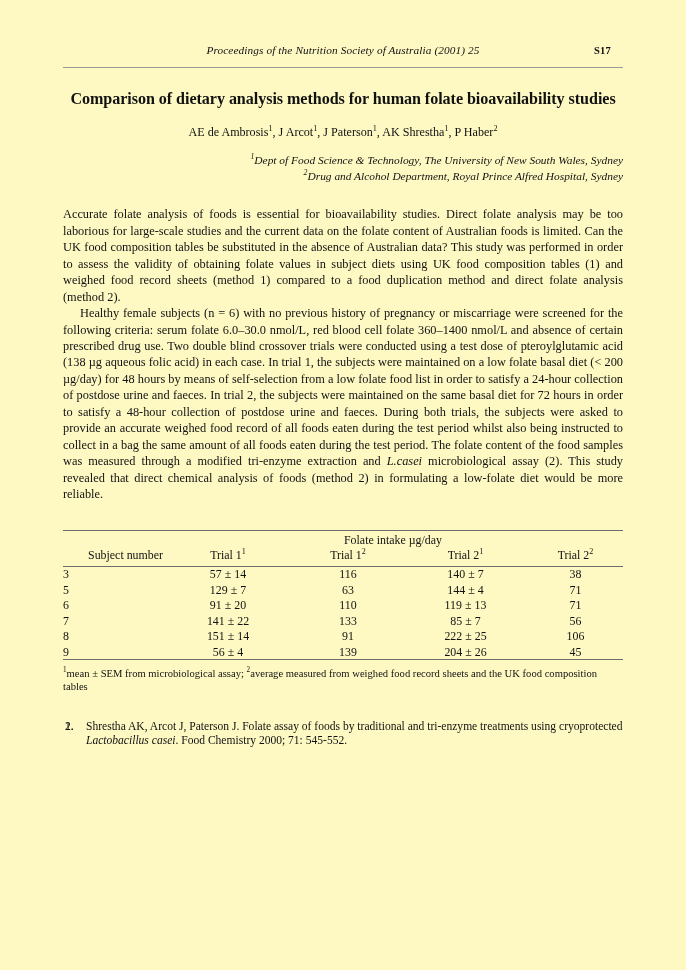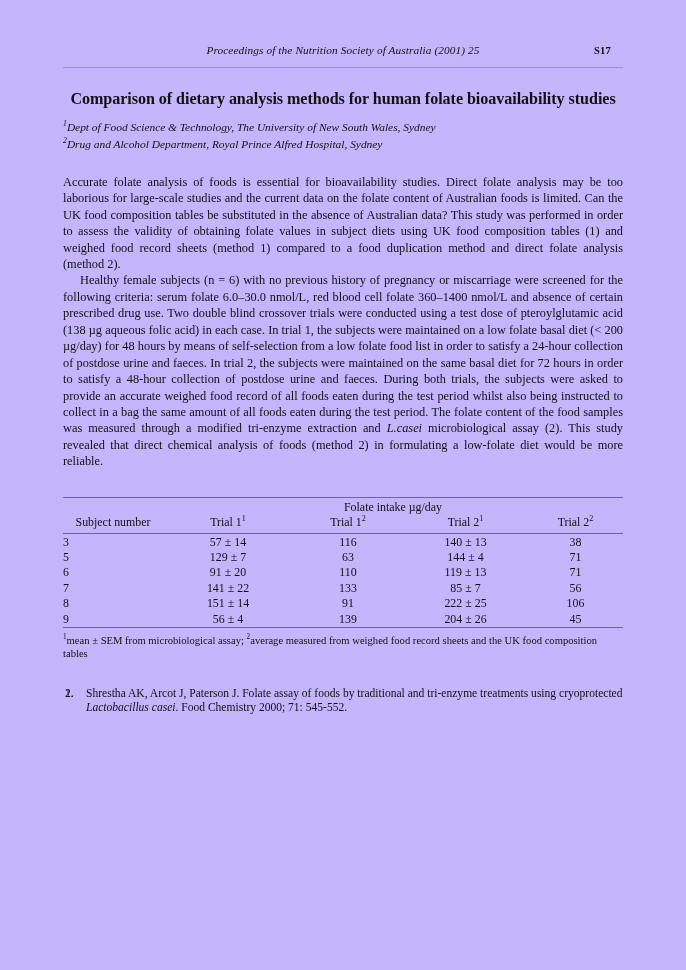--- a/index.html
+++ b/index.html
@@ -4,21 +4,21 @@
 <style>
   html, body {
     margin: 0;
     padding: 0;
     background: #ffffff;
   }
   .page {
     position: relative;
     width: 686px;
     height: 970px;
-    background: #c4b5fd;
+    background: #fef9c3;
     font-family: "Liberation Serif", "DejaVu Serif", serif;
     color: #111111;
     overflow: hidden;
   }
   .content {
     position: absolute;
     left: 63px;
     top: 0;
     width: 560px;
   }
@@ -62,21 +62,21 @@
     margin-top: 21px;
     line-height: 1.2;
   }
   .authors {
     text-align: center;
     font-size: 12.1px;
     margin-top: 17px;
     line-height: 1.3;
   }
   .affil {
-    text-align: left;
+    text-align: right;
     font-style: italic;
     font-size: 11.4px;
     line-height: 1.42;
     margin-top: 11px;
   }
   sup {
     font-size: 0.68em;
     vertical-align: super;
     line-height: 0;
   }
@@ -133,21 +133,21 @@
     padding: 2px 0 0 0;
     font-size: 11.9px;
     font-weight: normal;
   }
   .colhead td {
     padding: 0 0 3px 0;
     font-size: 11.9px;
     font-weight: normal;
     vertical-align: bottom;
   }
-  table.data td.c-subject { width: 100px; text-align: center; padding-left: 0; }
+  table.data td.c-subject { width: 100px; text-align: right; padding-left: 0; }
   table.data td.c-t11 { width: 130px; text-align: center; }
   table.data td.c-t12 { width: 110px; text-align: center; }
   table.data td.c-t21 { width: 125px; text-align: center; }
   table.data td.c-t22 { width: 95px;  text-align: center; }
 
   table.data tbody.body td {
     padding: 0.7px 0;
     line-height: 14.1px;
   }
   table.data tbody.body td.c-subject { text-align: left; }
@@ -185,20 +185,23 @@
   <div class="content">
 
     <div class="runhead">
       <div class="runhead-title">Proceedings of the Nutrition Society of Australia (2001) 25</div>
       <div class="runhead-folio">S17</div>
     </div>
     <div class="rule-head"></div>
 
     <div class="doc-title">Comparison of dietary analysis methods for human folate bioavailability studies</div>
 
+    <div class="authors">
+      <span>AE de Ambrosis</span><sup>1</sup><span>, </span><span>J Arcot</span><sup>1</sup><span>, </span><span>J Paterson</span><sup>1</sup><span>, </span><span>AK Shrestha</span><sup>1</sup><span>, </span><span>P Haber</span><sup>2</sup>
+    </div>
 
     <div class="affil">
       <div><sup>1</sup><span>Dept of Food Science &amp; Technology, The University of New South Wales, Sydney</span></div>
       <div><sup>2</sup><span>Drug and Alcohol Department, Royal Prince Alfred Hospital, Sydney</span></div>
     </div>
 
     <div class="abstract">
       <p>Accurate folate analysis of foods is essential for bioavailability studies. Direct folate analysis may be too laborious for large-scale studies and the current data on the folate content of Australian foods is limited. Can the UK food composition tables be substituted in the absence of Australian data? This study was performed in order to assess the validity of obtaining folate values in subject diets using UK food composition tables (1) and weighed food record sheets (method 1) compared to a food duplication method and direct folate analysis (method 2).</p>
       <p class="indent"><span>Healthy female subjects (n = 6) with no previous history of pregnancy or miscarriage were screened for the following criteria: serum folate 6.0–30.0 nmol/L, red blood cell folate 360–1400 nmol/L and absence of certain prescribed drug use. Two double blind crossover trials were conducted using a test dose of pteroylglutamic acid (138 µg aqueous folic acid) in each case. In trial 1, the subjects were maintained on a low folate basal diet (&lt; 200 µg/day) for 48 hours by means of self-selection from a low folate food list in order to satisfy a 24-hour collection of postdose urine and faeces. In trial 2, the subjects were maintained on the same basal diet for 72 hours in order to satisfy a 48-hour collection of postdose urine and faeces. During both trials, the subjects were asked to provide an accurate weighed food record of all foods eaten during the test period whilst also being instructed to collect in a bag the same amount of all foods eaten during the test period. The folate content of the food samples was measured through a modified tri-enzyme extraction and </span><i>L.casei</i><span> microbiological assay (2). This study revealed that direct chemical analysis of foods (method 2) in formulating a low-folate diet would be more reliable.</span></p>
     </div>
@@ -222,21 +225,21 @@
           </tr>
           <tr class="rule-mid">
               <td colspan="5"></td>
             </tr>
         </tbody>
         <tbody class="body">
           <tr>
             <td class="c-subject">3</td>
             <td class="c-t11">57 ± 14</td>
             <td class="c-t12">116</td>
-            <td class="c-t21">140 ± 13</td>
+            <td class="c-t21">140 ± 7</td>
             <td class="c-t22">38</td>
           </tr>
           <tr>
             <td class="c-subject">5</td>
             <td class="c-t11">129 ± 7</td>
             <td class="c-t12">63</td>
             <td class="c-t21">144 ± 4</td>
             <td class="c-t22">71</td>
           </tr>
           <tr>

